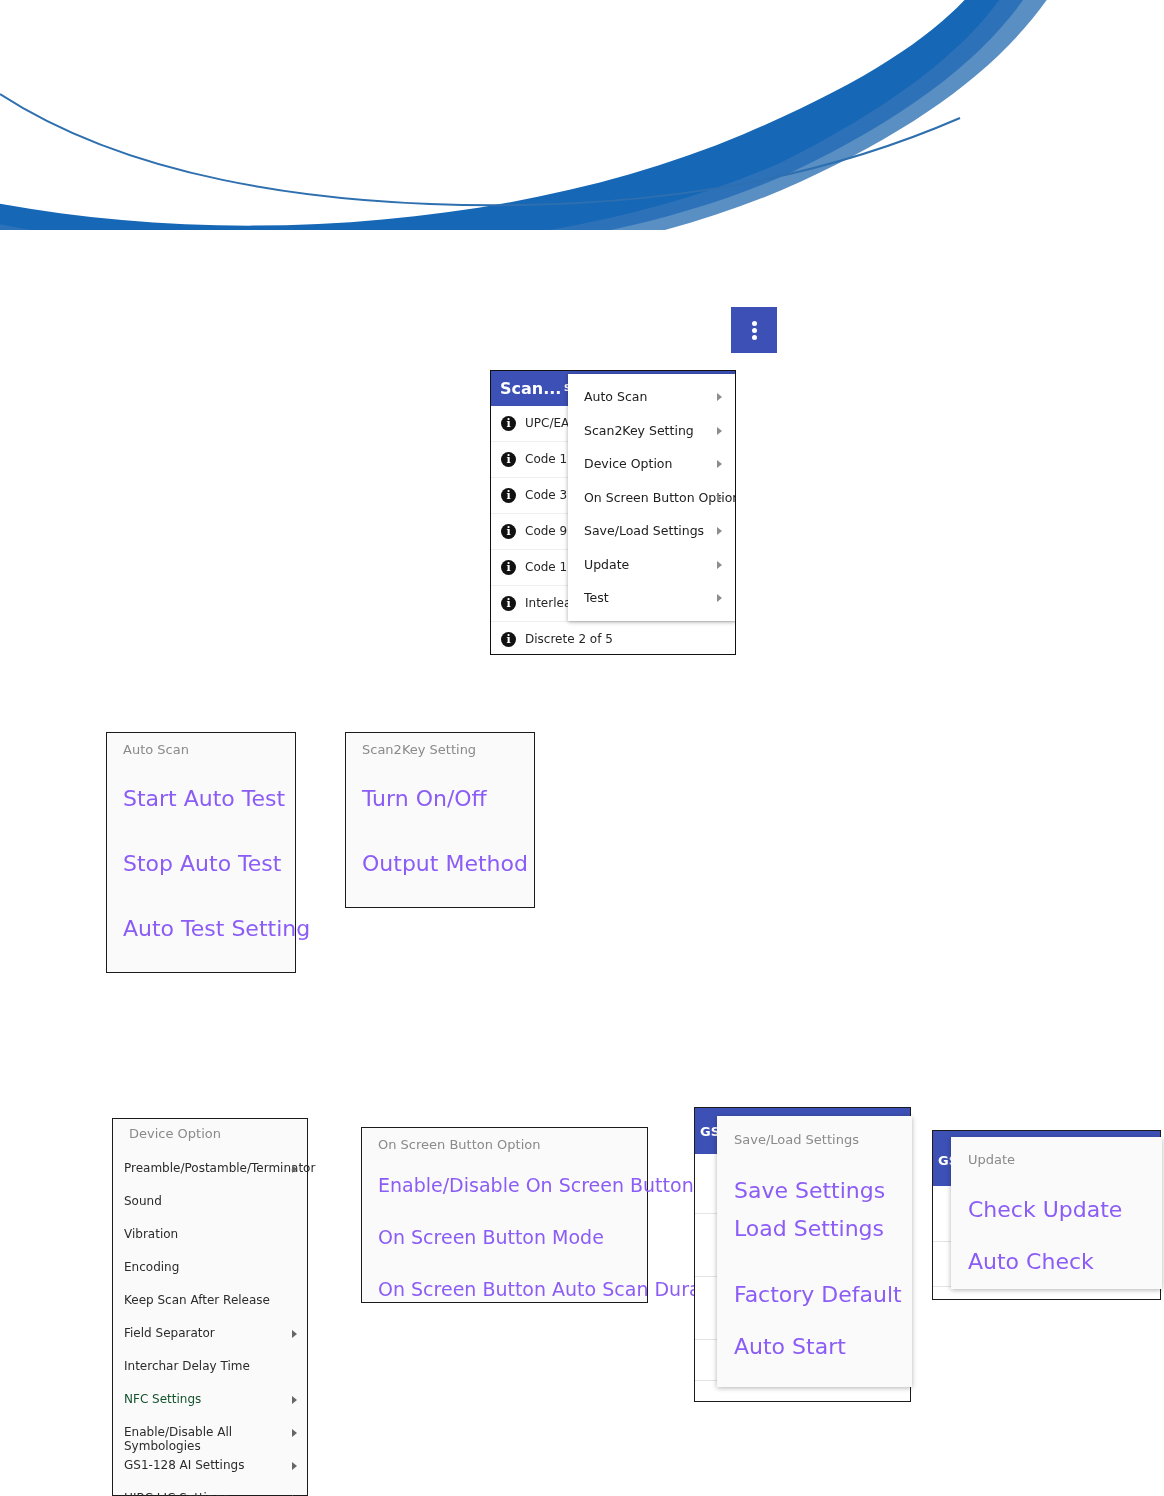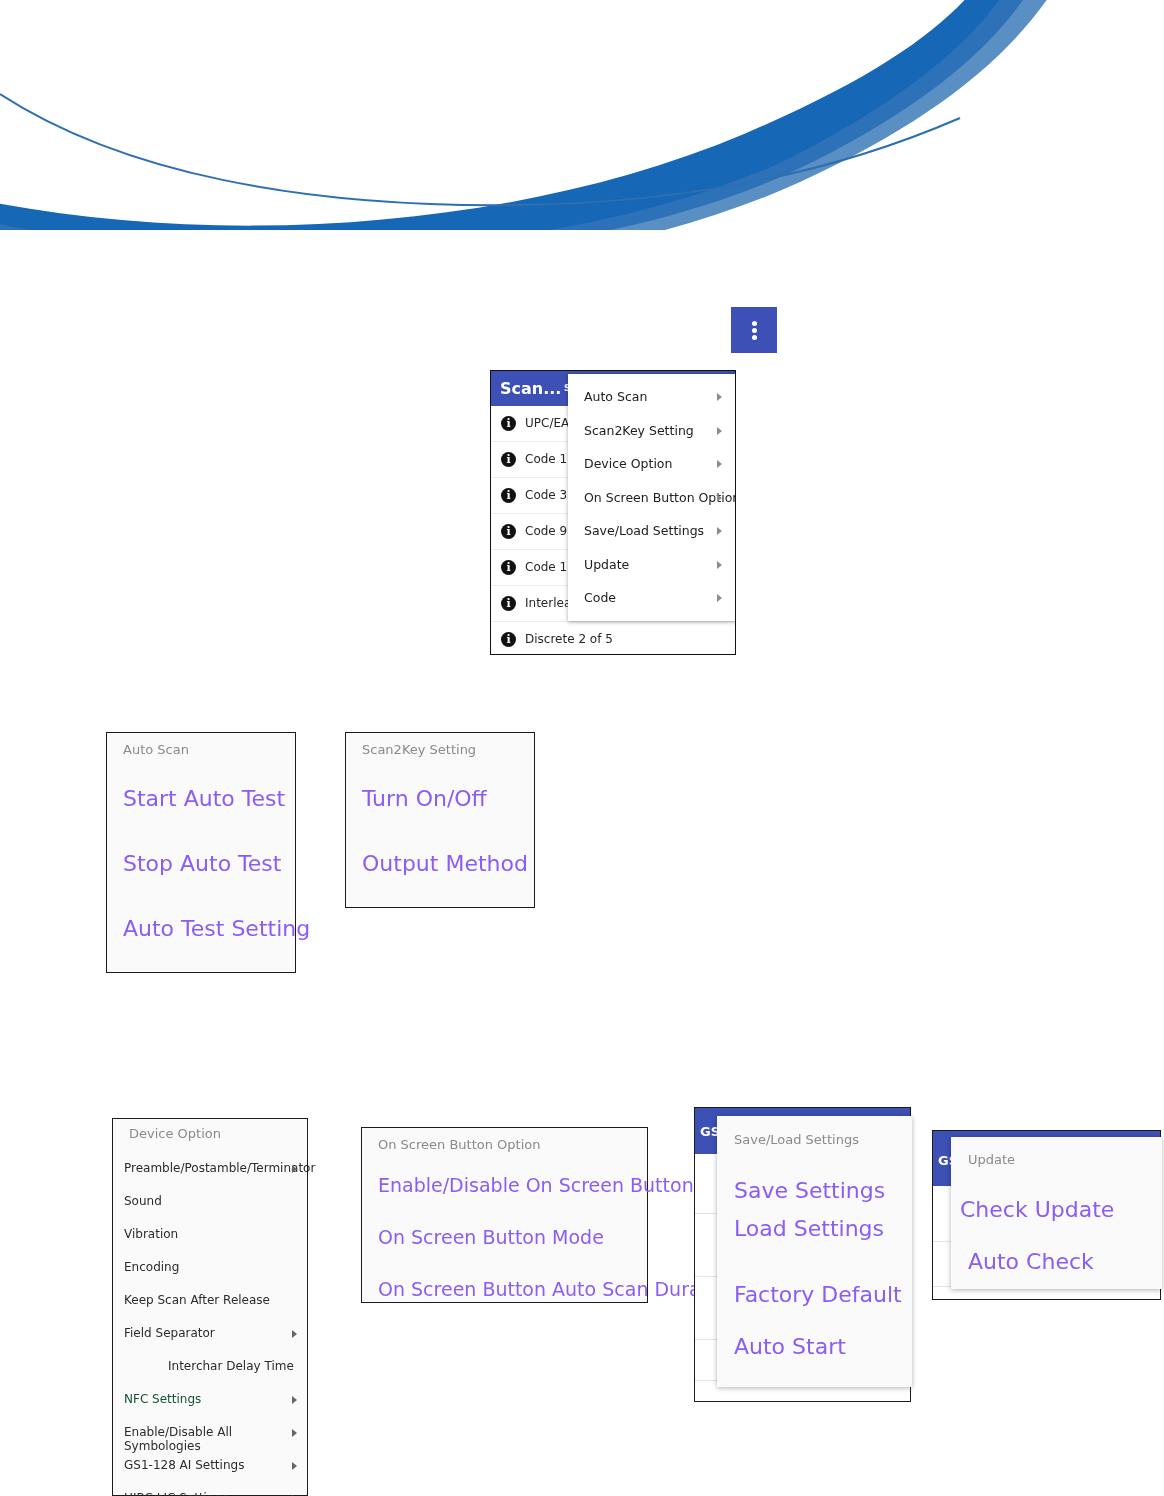--- a/index.html
+++ b/index.html
@@ -328,21 +328,21 @@
     </div>
     <div class="menu-row">
       <span class="menu-label">Save/Load Settings</span>
       <span class="menu-arrow"></span>
     </div>
     <div class="menu-row">
       <span class="menu-label">Update</span>
       <span class="menu-arrow"></span>
     </div>
     <div class="menu-row">
-      <span class="menu-label">Code</span>
+      <span class="menu-label">Test</span>
       <span class="menu-arrow"></span>
     </div>
   </div>
 </div>
 
 <div class="panel" id="panel-auto-scan" style="left:106px; top:732px; width:190px; height:241px;">
   <div class="panel-title">Auto Scan</div>
   <div class="panel-item" style="position:absolute; left:0; top:53px;">Start Auto Test</div>
   <div class="panel-item" style="position:absolute; left:0; top:118px;">Stop Auto Test</div>
   <div class="panel-item" style="position:absolute; left:0; top:183px;">Auto Test Setting</div>
@@ -372,21 +372,21 @@
       <span style="position:absolute; left:11px; top:6px; font-family:'DejaVu Sans',sans-serif; font-size:12px; color:#2b2b2b;">Encoding</span>
     </div>
     <div style="position:relative; height:33px;">
       <span style="position:absolute; left:11px; top:6px; font-family:'DejaVu Sans',sans-serif; font-size:12px; color:#2b2b2b;">Keep Scan After Release</span>
     </div>
     <div style="position:relative; height:33px;">
       <span style="position:absolute; left:11px; top:6px; font-family:'DejaVu Sans',sans-serif; font-size:12px; color:#2b2b2b;">Field Separator</span>
       <span style="position:absolute; right:10px; top:10px; width:0; height:0; border-left:5px solid #666; border-top:4px solid transparent; border-bottom:4px solid transparent;"></span>
     </div>
     <div style="position:relative; height:33px;">
-      <span style="position:absolute; left:11px; top:6px; font-family:'DejaVu Sans',sans-serif; font-size:12px; color:#2b2b2b;margin-left:44px;">Interchar Delay Time</span>
+      <span style="position:absolute; left:11px; top:6px; font-family:'DejaVu Sans',sans-serif; font-size:12px; color:#2b2b2b;">Interchar Delay Time</span>
     </div>
     <div style="position:relative; height:33px;">
       <span style="position:absolute; left:11px; top:6px; font-family:'DejaVu Sans',sans-serif; font-size:12px; color:#14532d;">NFC Settings</span>
       <span style="position:absolute; right:10px; top:10px; width:0; height:0; border-left:5px solid #666; border-top:4px solid transparent; border-bottom:4px solid transparent;"></span>
     </div>
     <div style="position:relative; height:33px;">
       <span style="position:absolute; left:11px; top:6px; font-family:'DejaVu Sans',sans-serif; font-size:12px; color:#2b2b2b;">Enable/Disable All Symbologies</span>
       <span style="position:absolute; right:10px; top:10px; width:0; height:0; border-left:5px solid #666; border-top:4px solid transparent; border-bottom:4px solid transparent;"></span>
     </div>
     <div style="position:relative; height:33px;">
@@ -429,16 +429,16 @@
 <div class="panel" id="panel-update" style="left:932px; top:1130px; width:229px; height:170px; background:#ffffff; padding:0;">
   <div class="behind-app">
     <div class="behind-bar" style="height:55px;">
       <span class="behind-bar-text" style="top:22px;">GS</span>
     </div>
     <div class="behind-divider" style="top:110px;"></div>
     <div class="behind-divider" style="top:155px;"></div>
   </div>
   <div class="float-card" style="left:18px; top:6px; width:211px; height:152px;">
     <div class="panel-title" style="padding:15px 0 0 17px;">Update</div>
-    <div class="panel-item" style="position:absolute; left:0; top:60px; padding-left:9px;">Check Update</div>
+    <div class="panel-item" style="position:absolute; left:0; top:60px; padding-left:17px;">Check Update</div>
     <div class="panel-item" style="position:absolute; left:0; top:112px; padding-left:17px;">Auto Check</div>
   </div>
 </div>
 
 </body></html>

